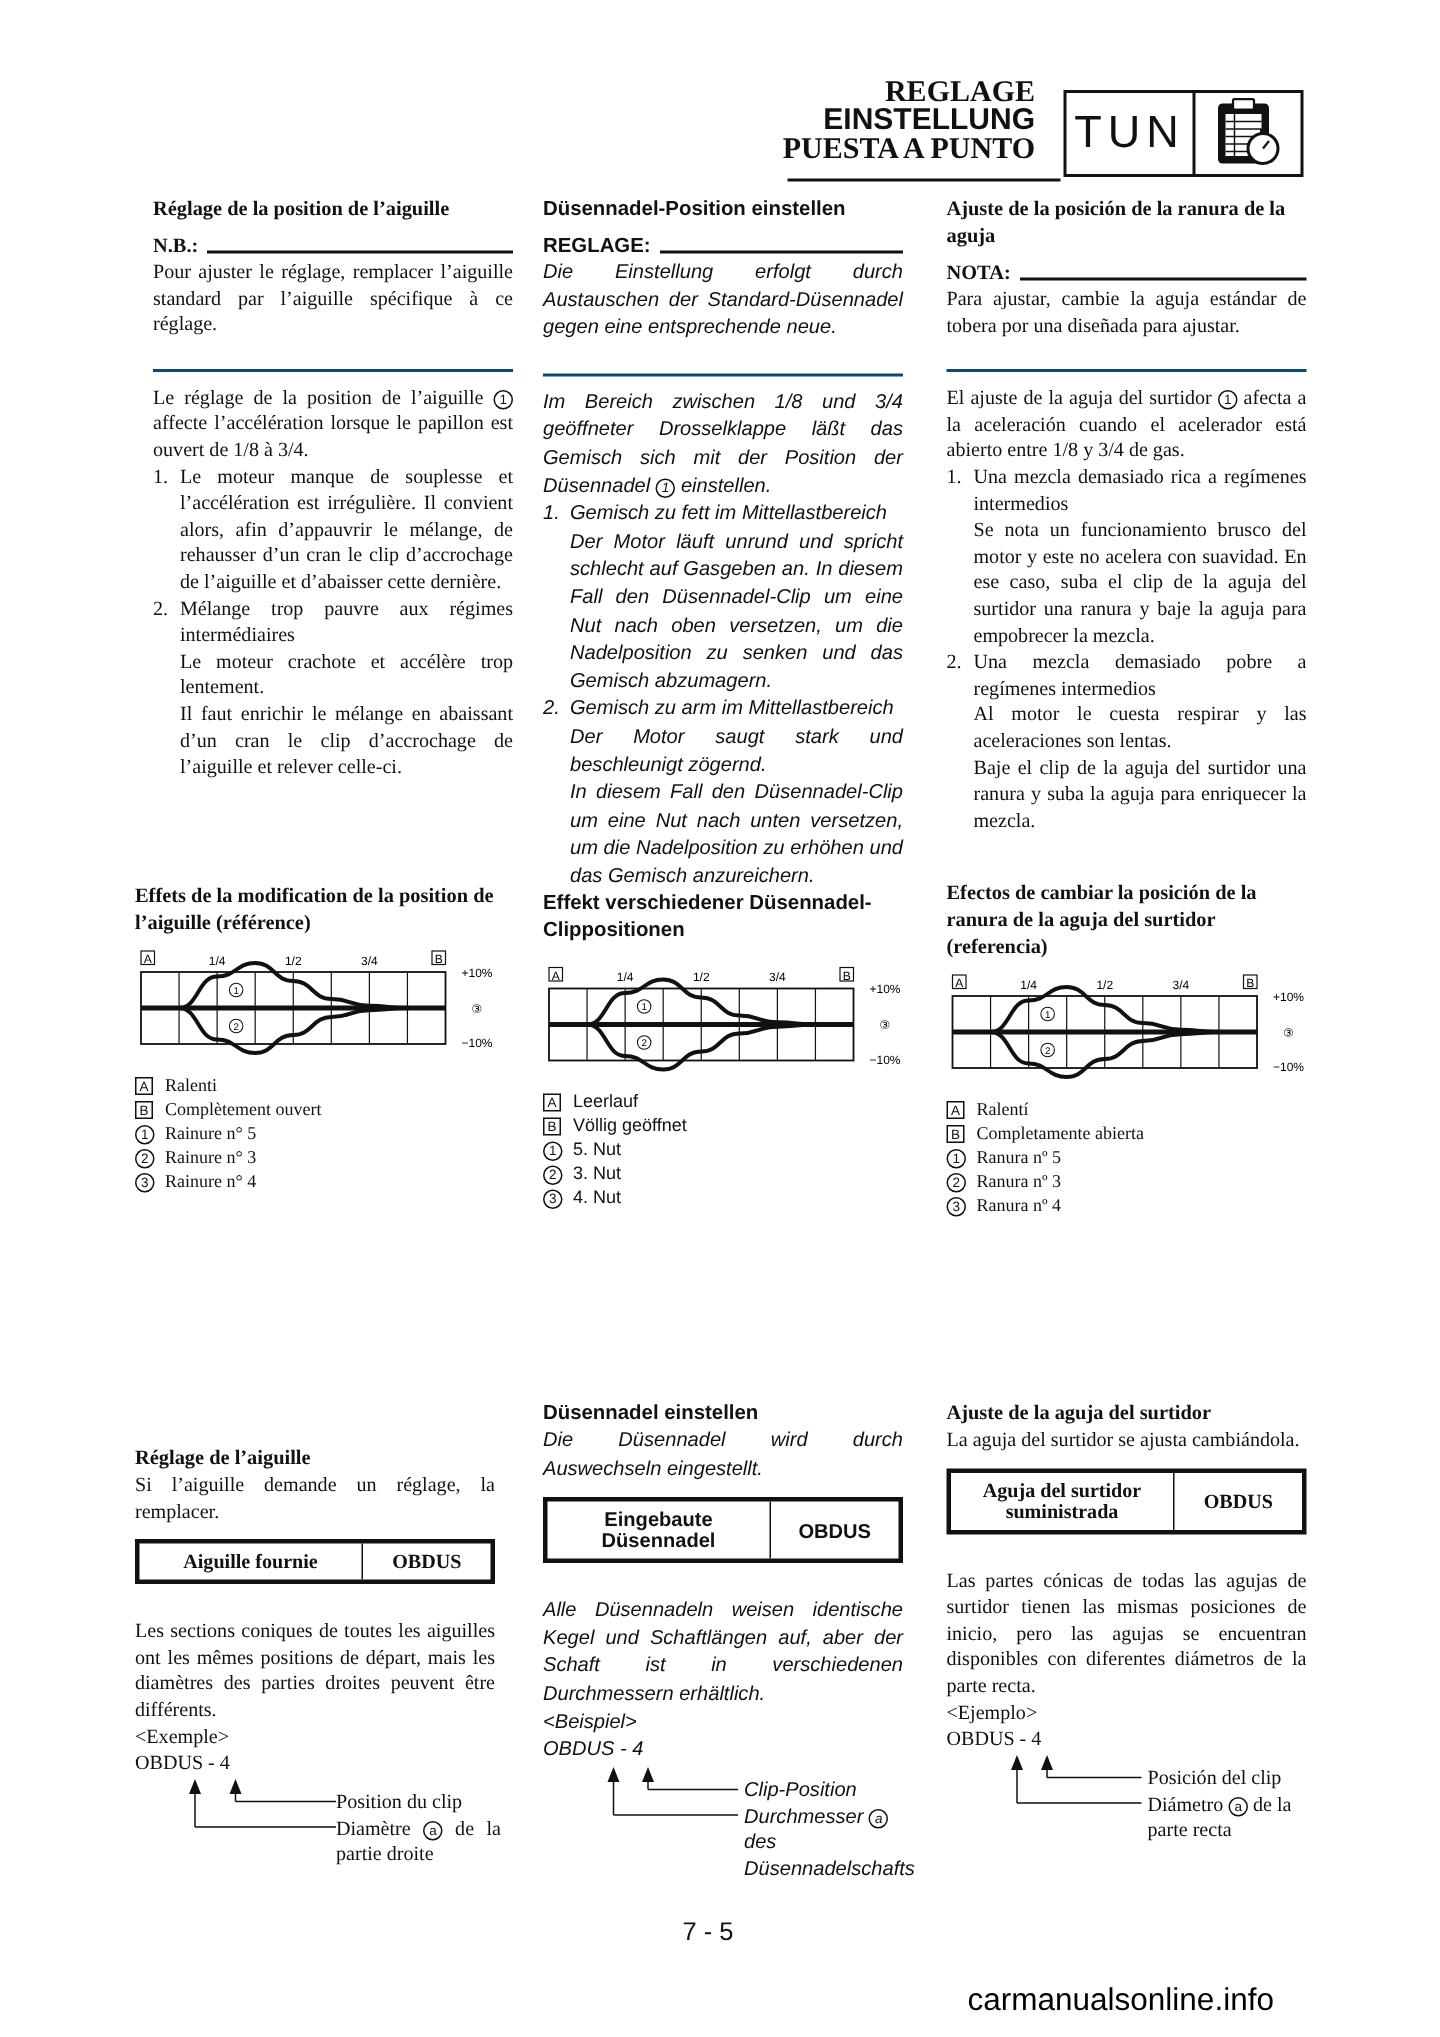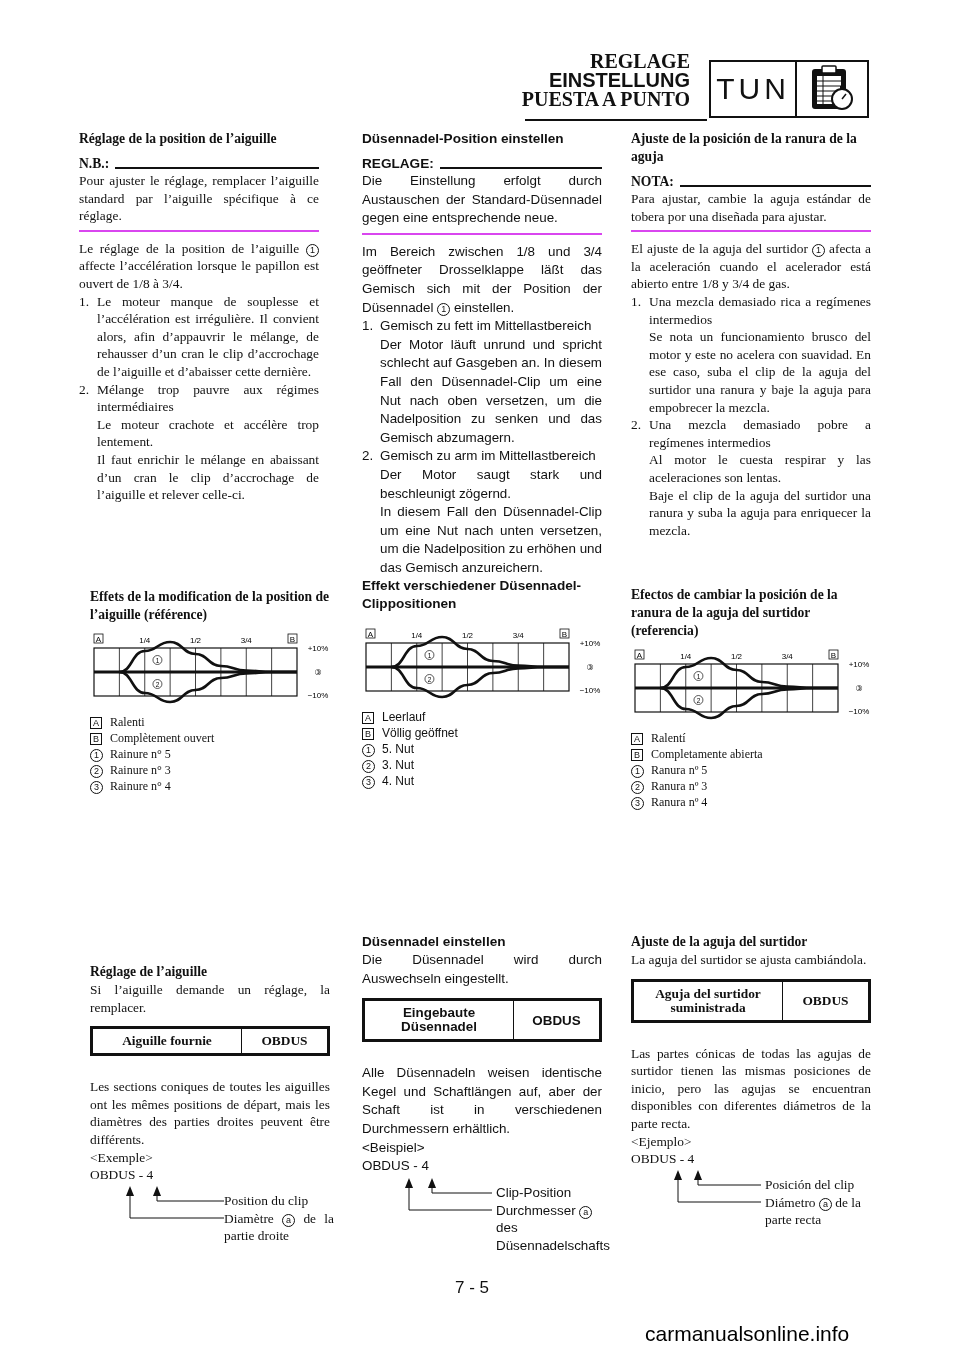--- a/index.html
+++ b/index.html
@@ -10,30 +10,30 @@
   
   .hdr-titles { position: absolute; right: 270px; top: 52px; text-align: right; line-height: 19px; }
   .hdr-titles div { font-size: 20px; font-weight: bold; }
   .hdr-rule { position: absolute; left: 525px; top: 119px; width: 182px; height: 2px; background: #111; }
   .tun-box { position: absolute; left: 709px; top: 60px; width: 160px; height: 58px; border: 2px solid #111; box-sizing: border-box; display: flex; }
   .tun-label { width: 84px; border-right: 2px solid #111; display: flex; align-items: center; justify-content: center; font-size: 30px; font-weight: normal; letter-spacing: 4px; }
   .tun-icon { flex: 1; display: flex; align-items: center; justify-content: center; }
 
   
   .col { position: absolute; top: 130px; width: 240px; }
-  .col1 { left: 79px; }
+  .col1 { left: 102px; }
   .col2 { left: 362px; }
   .col3 { left: 631px; }
 
   .serif .txt { font-size: 13.4px; line-height: 17.6px; text-align: justify; }
-  .sans .txt { font-size: 13.4px; line-height: 18.6px; text-align: justify; }
+  .sans .txt { font-size: 13.4px; line-height: 18.6px; text-align: justify; font-style: italic; }
   .h { font-weight: bold; font-size: 13.6px; line-height: 18px; margin: 0 0 8px 0; }
   .note-head { display: flex; align-items: flex-end; font-weight: bold; font-size: 13.6px; line-height: 16px; }
   .note-head .line { flex: 1; height: 2px; background: #111; margin-left: 6px; margin-bottom: 3px; }
-  .note-body { border-bottom: 2px solid #d946ef; padding-bottom: 5px; margin-bottom: 8px; }
+  .note-body { border-bottom: 2px solid #0c4a6e; padding-bottom: 21px; margin-bottom: 8px; }
   .li { display: flex; }
   .li .num { width: 18px; flex: none; }
   .li .body { flex: 1; }
   .li .body p { margin: 0; text-align: justify; }
   p { margin: 0; }
   .circ { display: inline-block; width: 11px; height: 11px; border: 1px solid #111; border-radius: 50%; font-size: 9px; line-height: 11px; text-align: center; font-family: "Liberation Sans", sans-serif; vertical-align: 0px; }
   .sq { display: inline-block; width: 10px; height: 10px; border: 1px solid #111; font-size: 9px; line-height: 10px; text-align: center; font-family: "Liberation Sans", sans-serif; }
 
   .legend { font-size: 12px; line-height: 16px; margin-top: 6px; }
   .legend .row { display: flex; align-items: center; }

